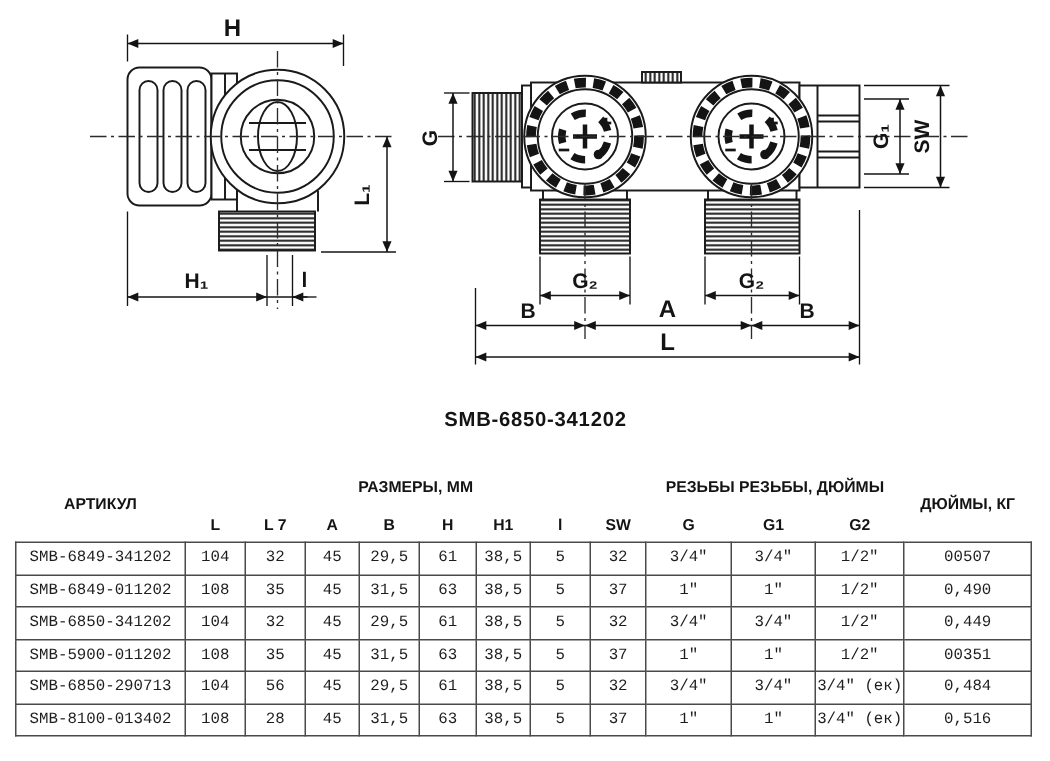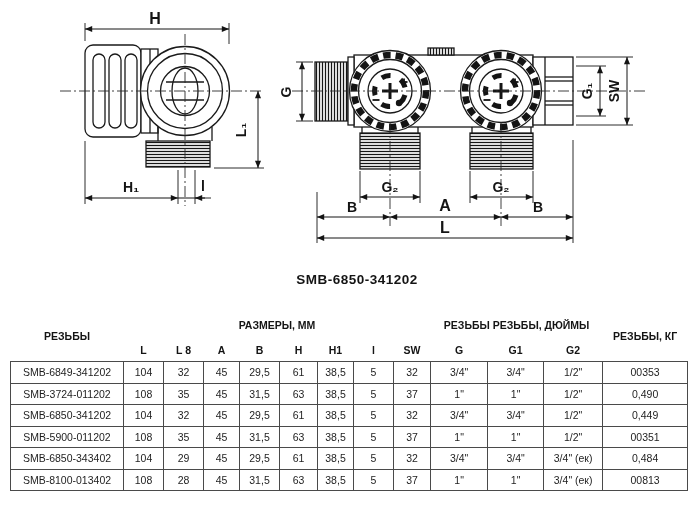--- a/index.html
+++ b/index.html
@@ -37,21 +37,21 @@
   thead th{
     border:none;font-weight:bold;font-size:10.5px;color:#141414;
     vertical-align:middle;padding:0;
   }
   thead tr.grp th{height:28px;}
   thead tr.sub th{height:22px;}
   tbody td{
     border:1px solid #4a4a4a;text-align:center;vertical-align:middle;
     font-size:10.5px;color:#1d1d1d;height:20.5px;padding:0;background:#fff;
   }
-  tbody{border:1.5px solid #3a3a3a;}
+  tbody{border:1.5px solid #3a3a3a;font-family:Liberation Mono, monospace;}
 </style>
 </head>
 <body>
 
 <div class="sheet">
 
   <svg width="700" height="256" viewBox="0 0 700 256">
     <defs>
       <marker id="arrow" viewBox="0 0 10 10" refX="9.5" refY="5" markerWidth="8" markerHeight="8" orient="auto-start-reverse">
         <path d="M0.5,1.2 L9.5,5 L0.5,8.8 Z" fill="#141414"></path>
@@ -234,28 +234,28 @@
         <col style="width:36px">
           <col style="width:40px">
           <col style="width:37px">
         <col style="width:57px">
           <col style="width:56px">
           <col style="width:59px">
         <col style="width:85px">
       </colgroup>
       <thead>
         <tr class="grp">
-          <th rowspan="2">РЕЗЬБЫ</th>
+          <th rowspan="2">АРТИКУЛ</th>
           <th colspan="8">РАЗМЕРЫ, ММ</th>
           <th colspan="3">РЕЗЬБЫ РЕЗЬБЫ, ДЮЙМЫ</th>
-          <th rowspan="2">РЕЗЬБЫ, КГ</th>
+          <th rowspan="2">ДЮЙМЫ, КГ</th>
         </tr>
         <tr class="sub">
           <th>L</th>
-          <th>L 8</th>
+          <th>L 7</th>
           <th>A</th>
           <th>B</th>
           <th>H</th>
           <th>H1</th>
           <th>l</th>
           <th>SW</th>
           <th>G</th>
           <th>G1</th>
           <th>G2</th>
         </tr>
@@ -267,24 +267,24 @@
             <td>32</td>
             <td>45</td>
             <td>29,5</td>
             <td>61</td>
             <td>38,5</td>
             <td>5</td>
             <td>32</td>
             <td>3/4"</td>
             <td>3/4"</td>
             <td>1/2"</td>
-            <td>00353</td>
-          </tr>
-          <tr>
-            <td>SMB-3724-011202</td>
+            <td>00507</td>
+          </tr>
+          <tr>
+            <td>SMB-6849-011202</td>
             <td>108</td>
             <td>35</td>
             <td>45</td>
             <td>31,5</td>
             <td>63</td>
             <td>38,5</td>
             <td>5</td>
             <td>37</td>
             <td>1"</td>
             <td>1"</td>
@@ -315,23 +315,23 @@
             <td>63</td>
             <td>38,5</td>
             <td>5</td>
             <td>37</td>
             <td>1"</td>
             <td>1"</td>
             <td>1/2"</td>
             <td>00351</td>
           </tr>
           <tr>
-            <td>SMB-6850-343402</td>
+            <td>SMB-6850-290713</td>
             <td>104</td>
-            <td>29</td>
+            <td>56</td>
             <td>45</td>
             <td>29,5</td>
             <td>61</td>
             <td>38,5</td>
             <td>5</td>
             <td>32</td>
             <td>3/4"</td>
             <td>3/4"</td>
             <td>3/4" (ек)</td>
             <td>0,484</td>
@@ -342,18 +342,18 @@
             <td>28</td>
             <td>45</td>
             <td>31,5</td>
             <td>63</td>
             <td>38,5</td>
             <td>5</td>
             <td>37</td>
             <td>1"</td>
             <td>1"</td>
             <td>3/4" (ек)</td>
-            <td>00813</td>
+            <td>0,516</td>
           </tr>
         </tbody>
     </table>
   </div>
 </div>
 
 </body></html>

